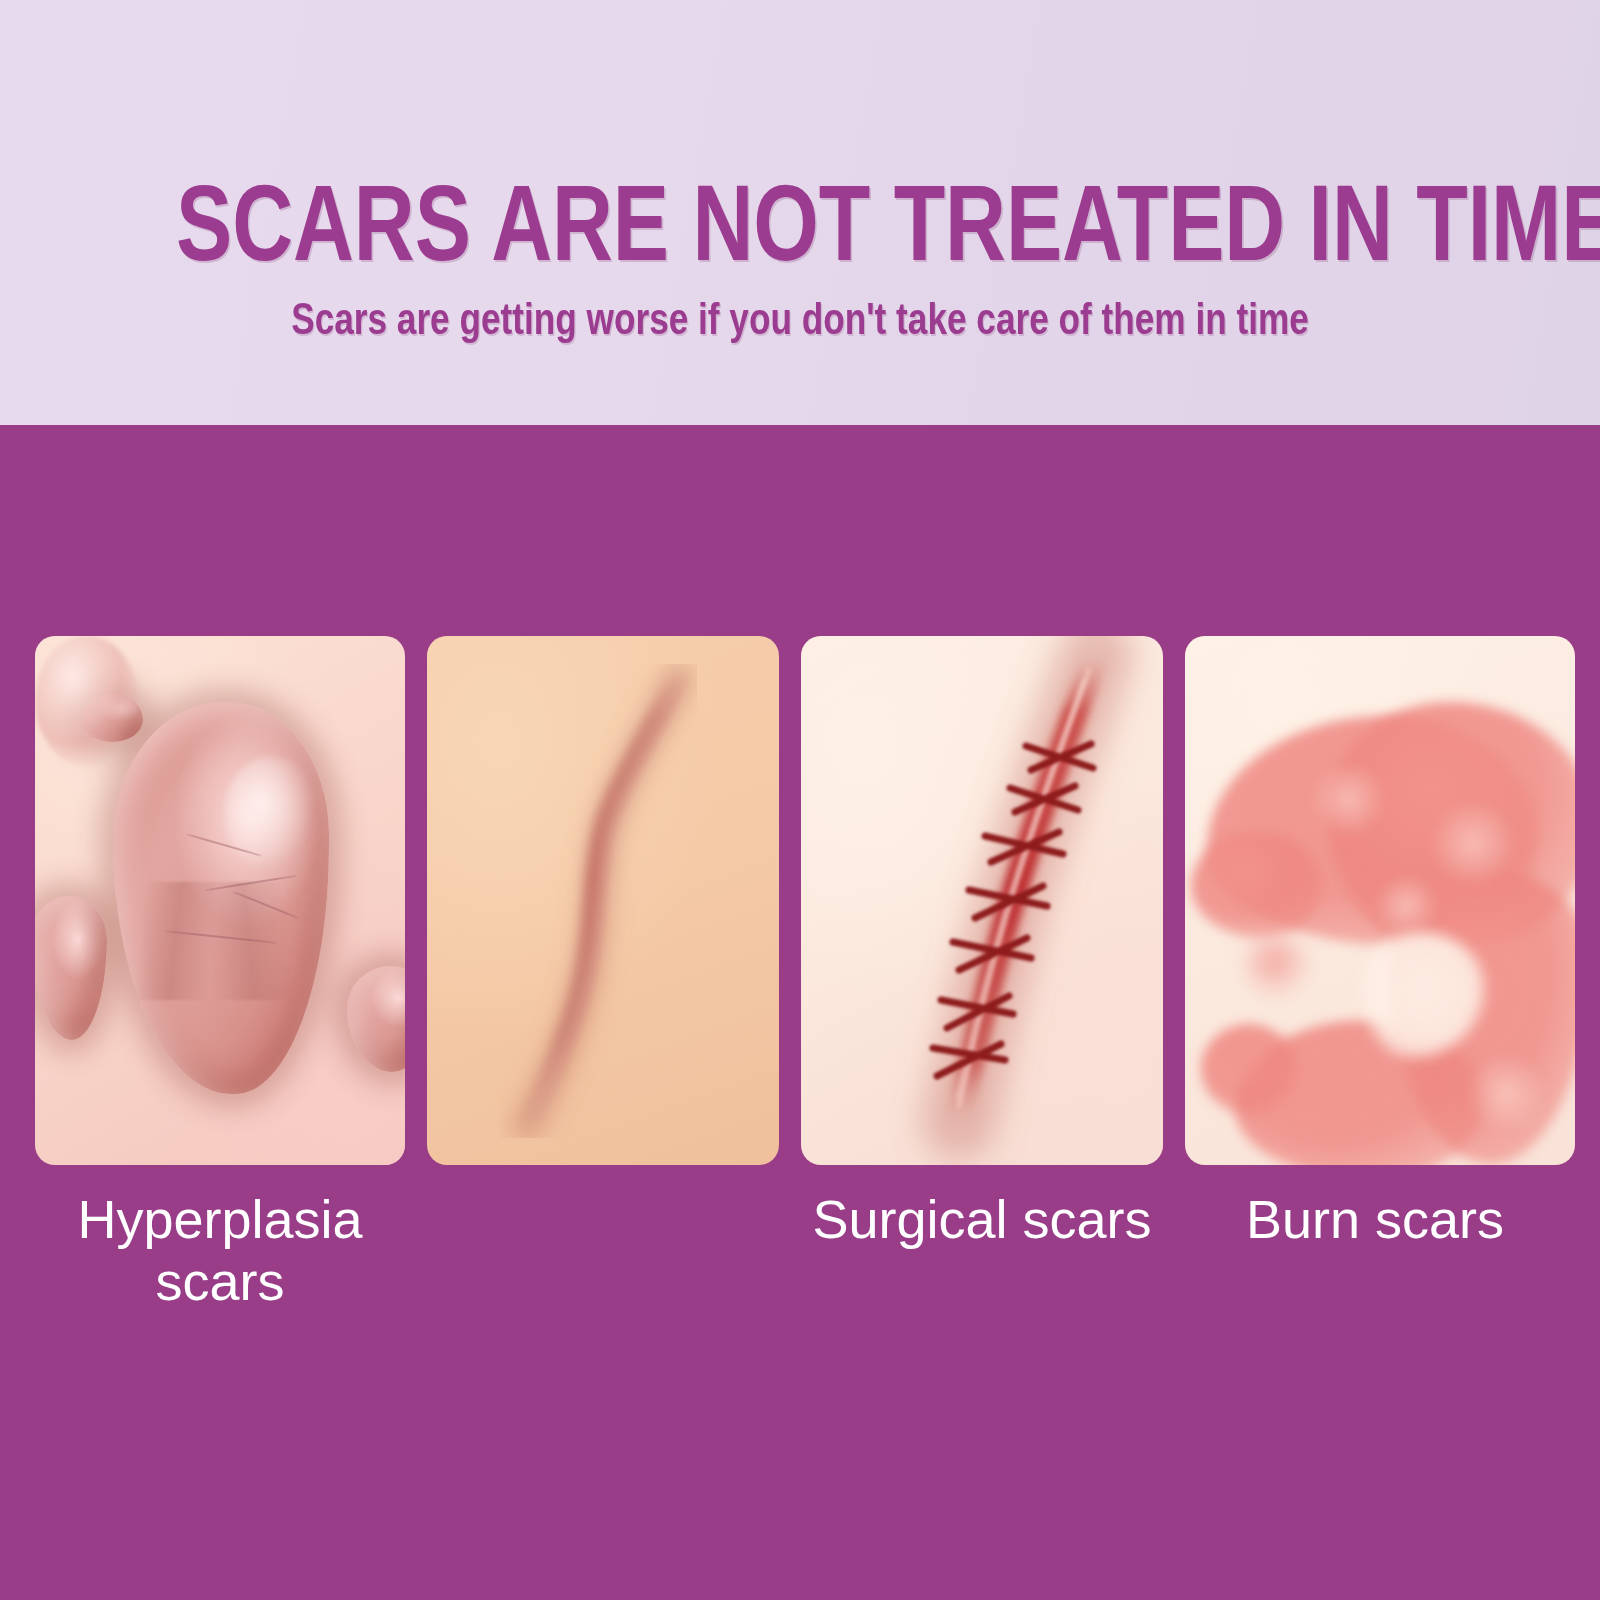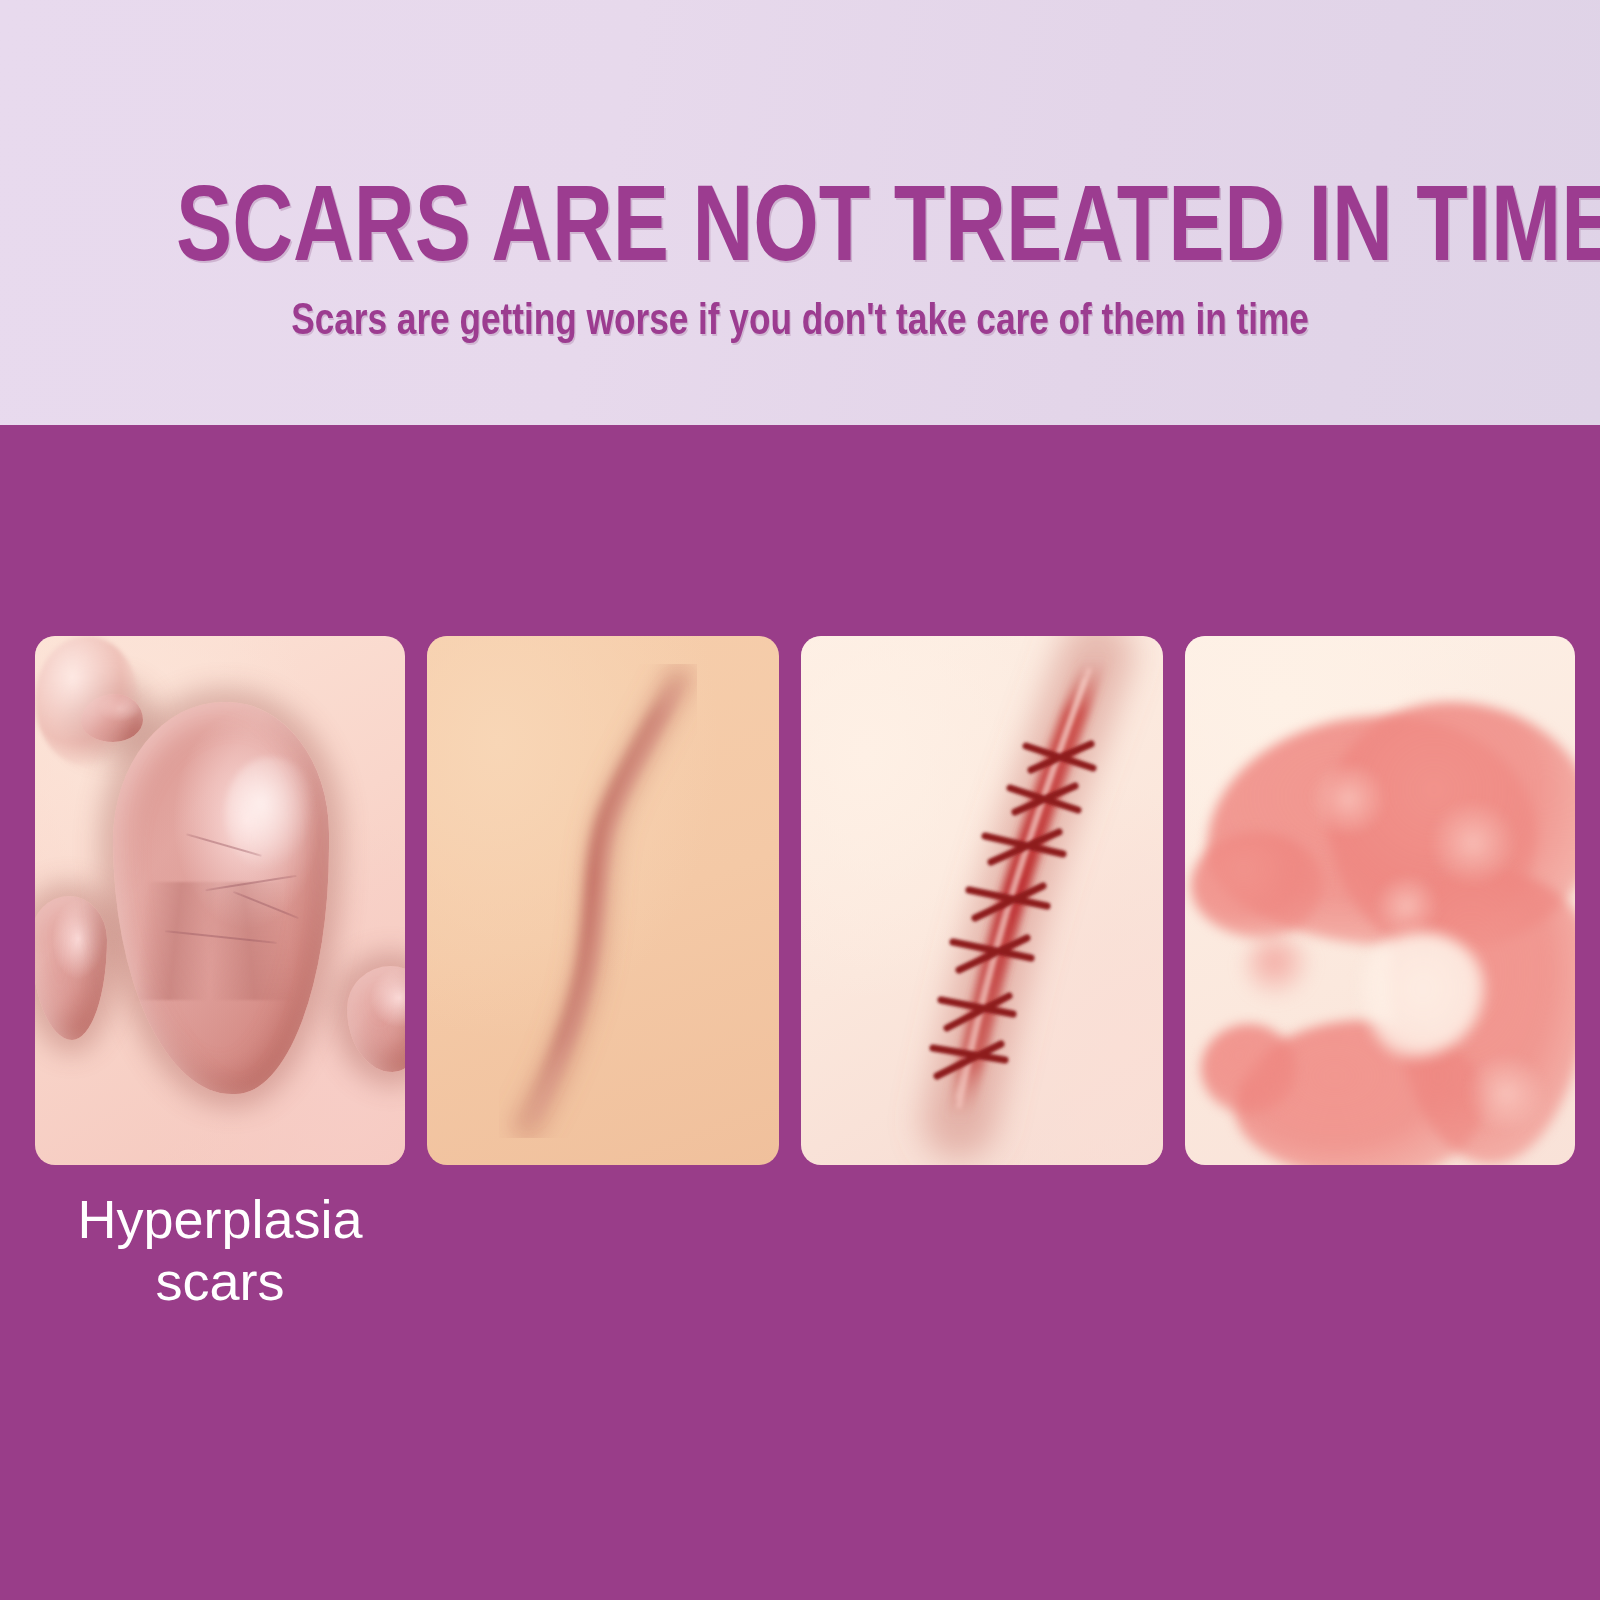--- a/index.html
+++ b/index.html
@@ -324,13 +324,15 @@
       <div class="burn-mottle" style="left:240px;top:166px;width:96px;height:82px;"></div>
       <div class="burn-mottle" style="left:186px;top:240px;width:72px;height:60px;"></div>
       <div class="burn-mottle" style="left:276px;top:420px;width:90px;height:74px;"></div>
     </div>
   </div>
 
 </div>
 
 <div id="captions-row">
   <div class="caption" id="caption-1">Hyperplasia scars</div>
+  <div class="caption" id="caption-3">Surgical scars</div>
+  <div class="caption" id="caption-4">Burn scars</div>
 </div>
 
 </body></html>

